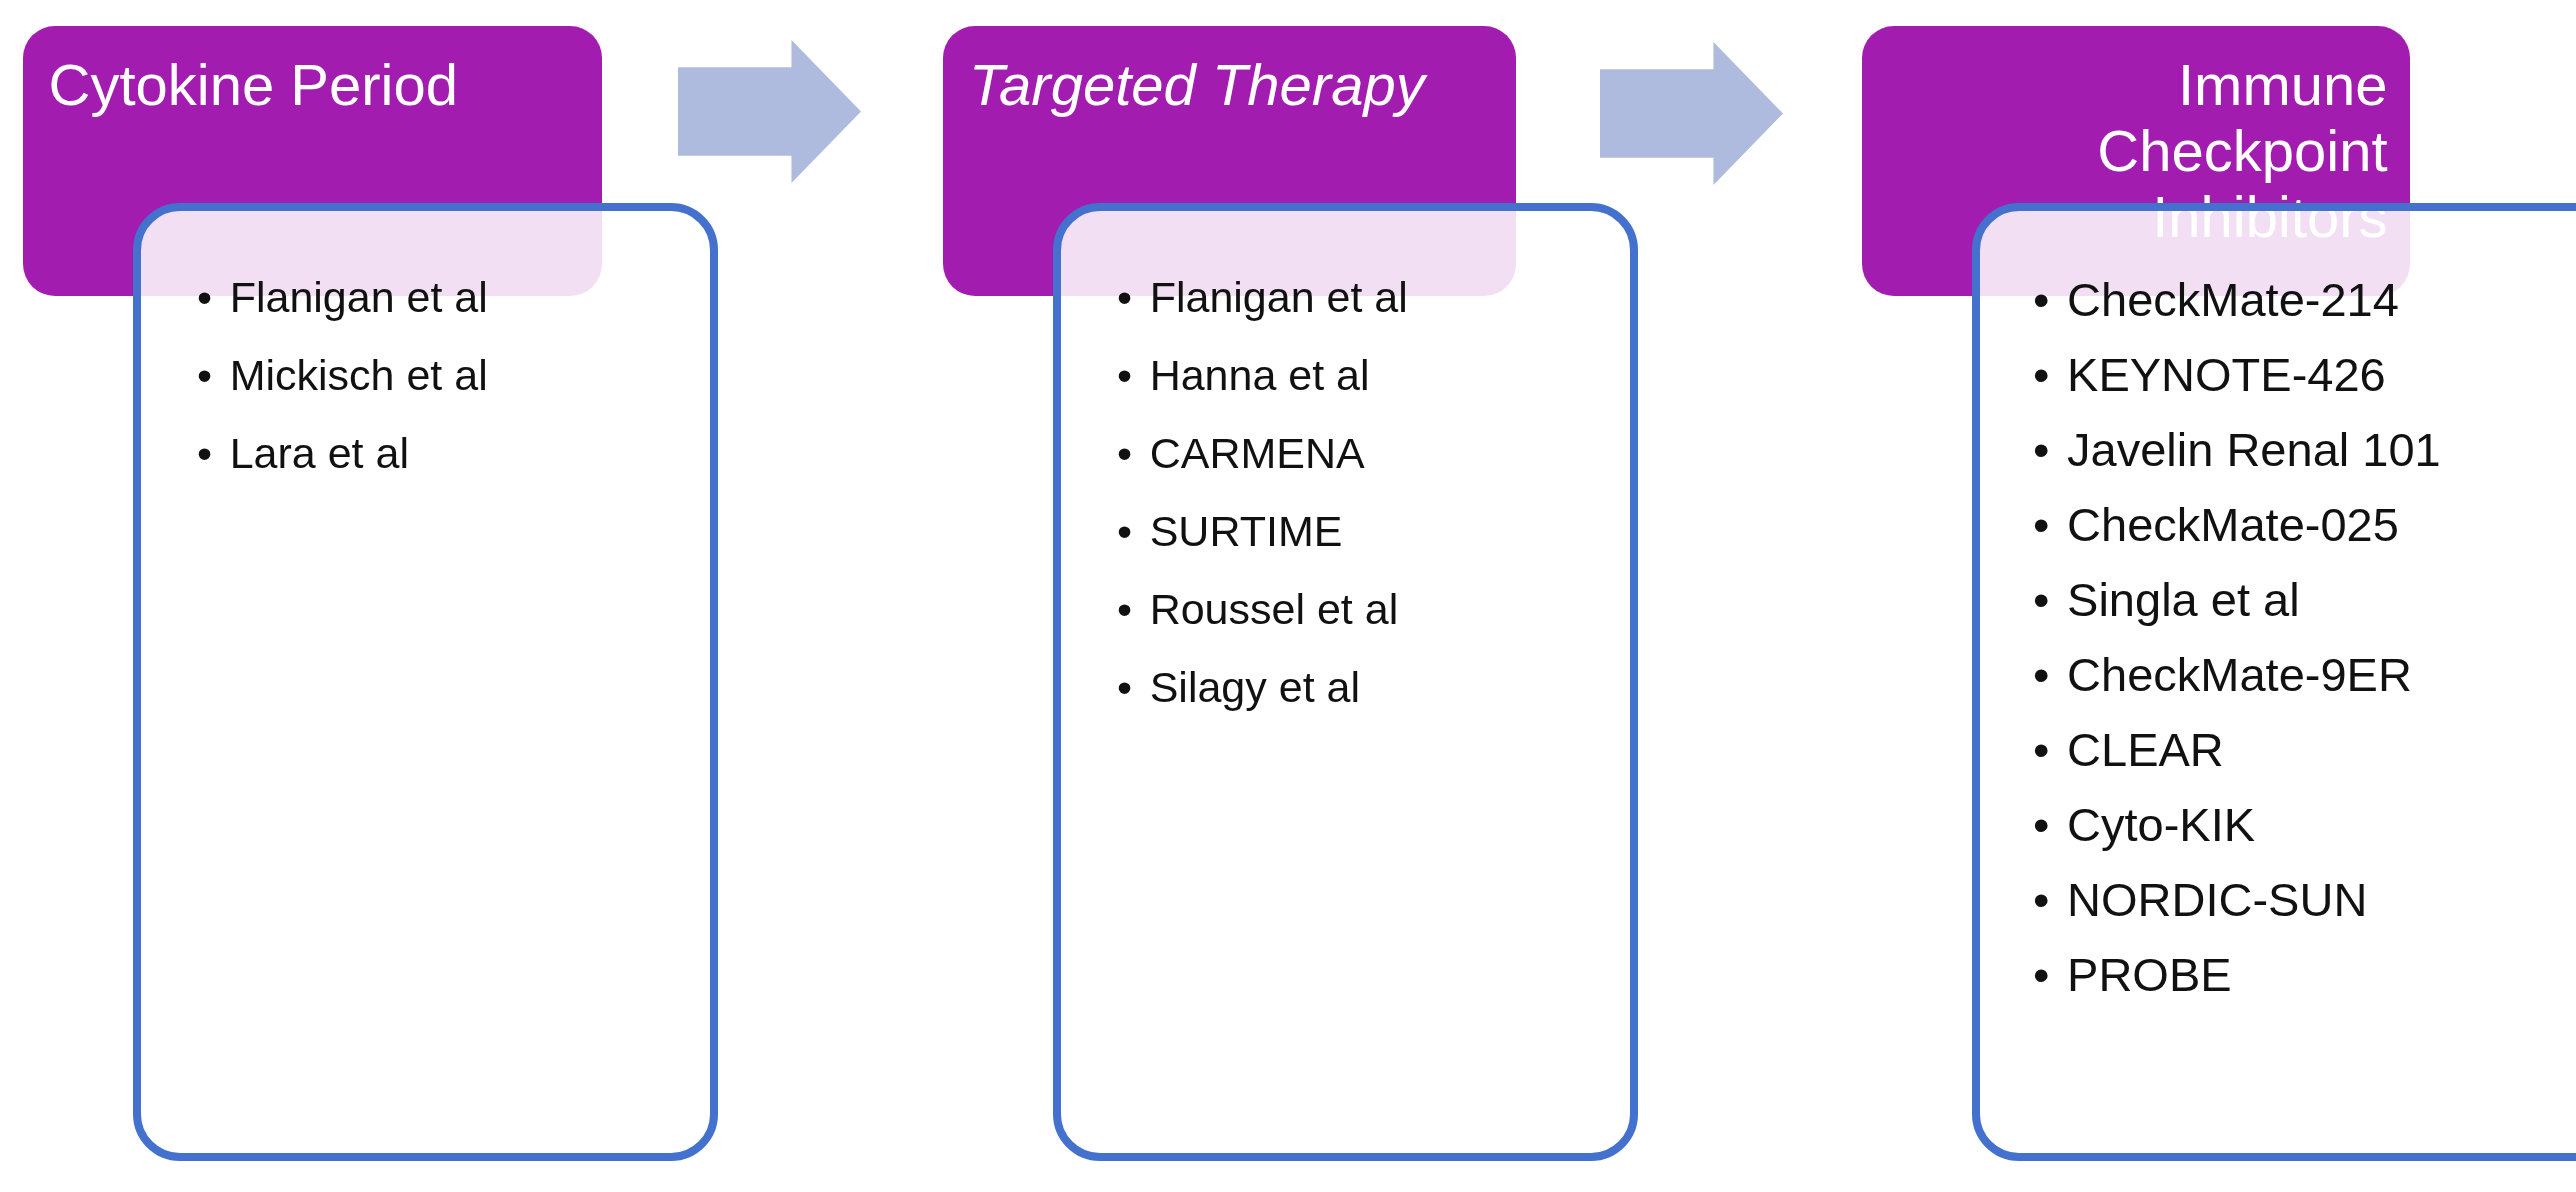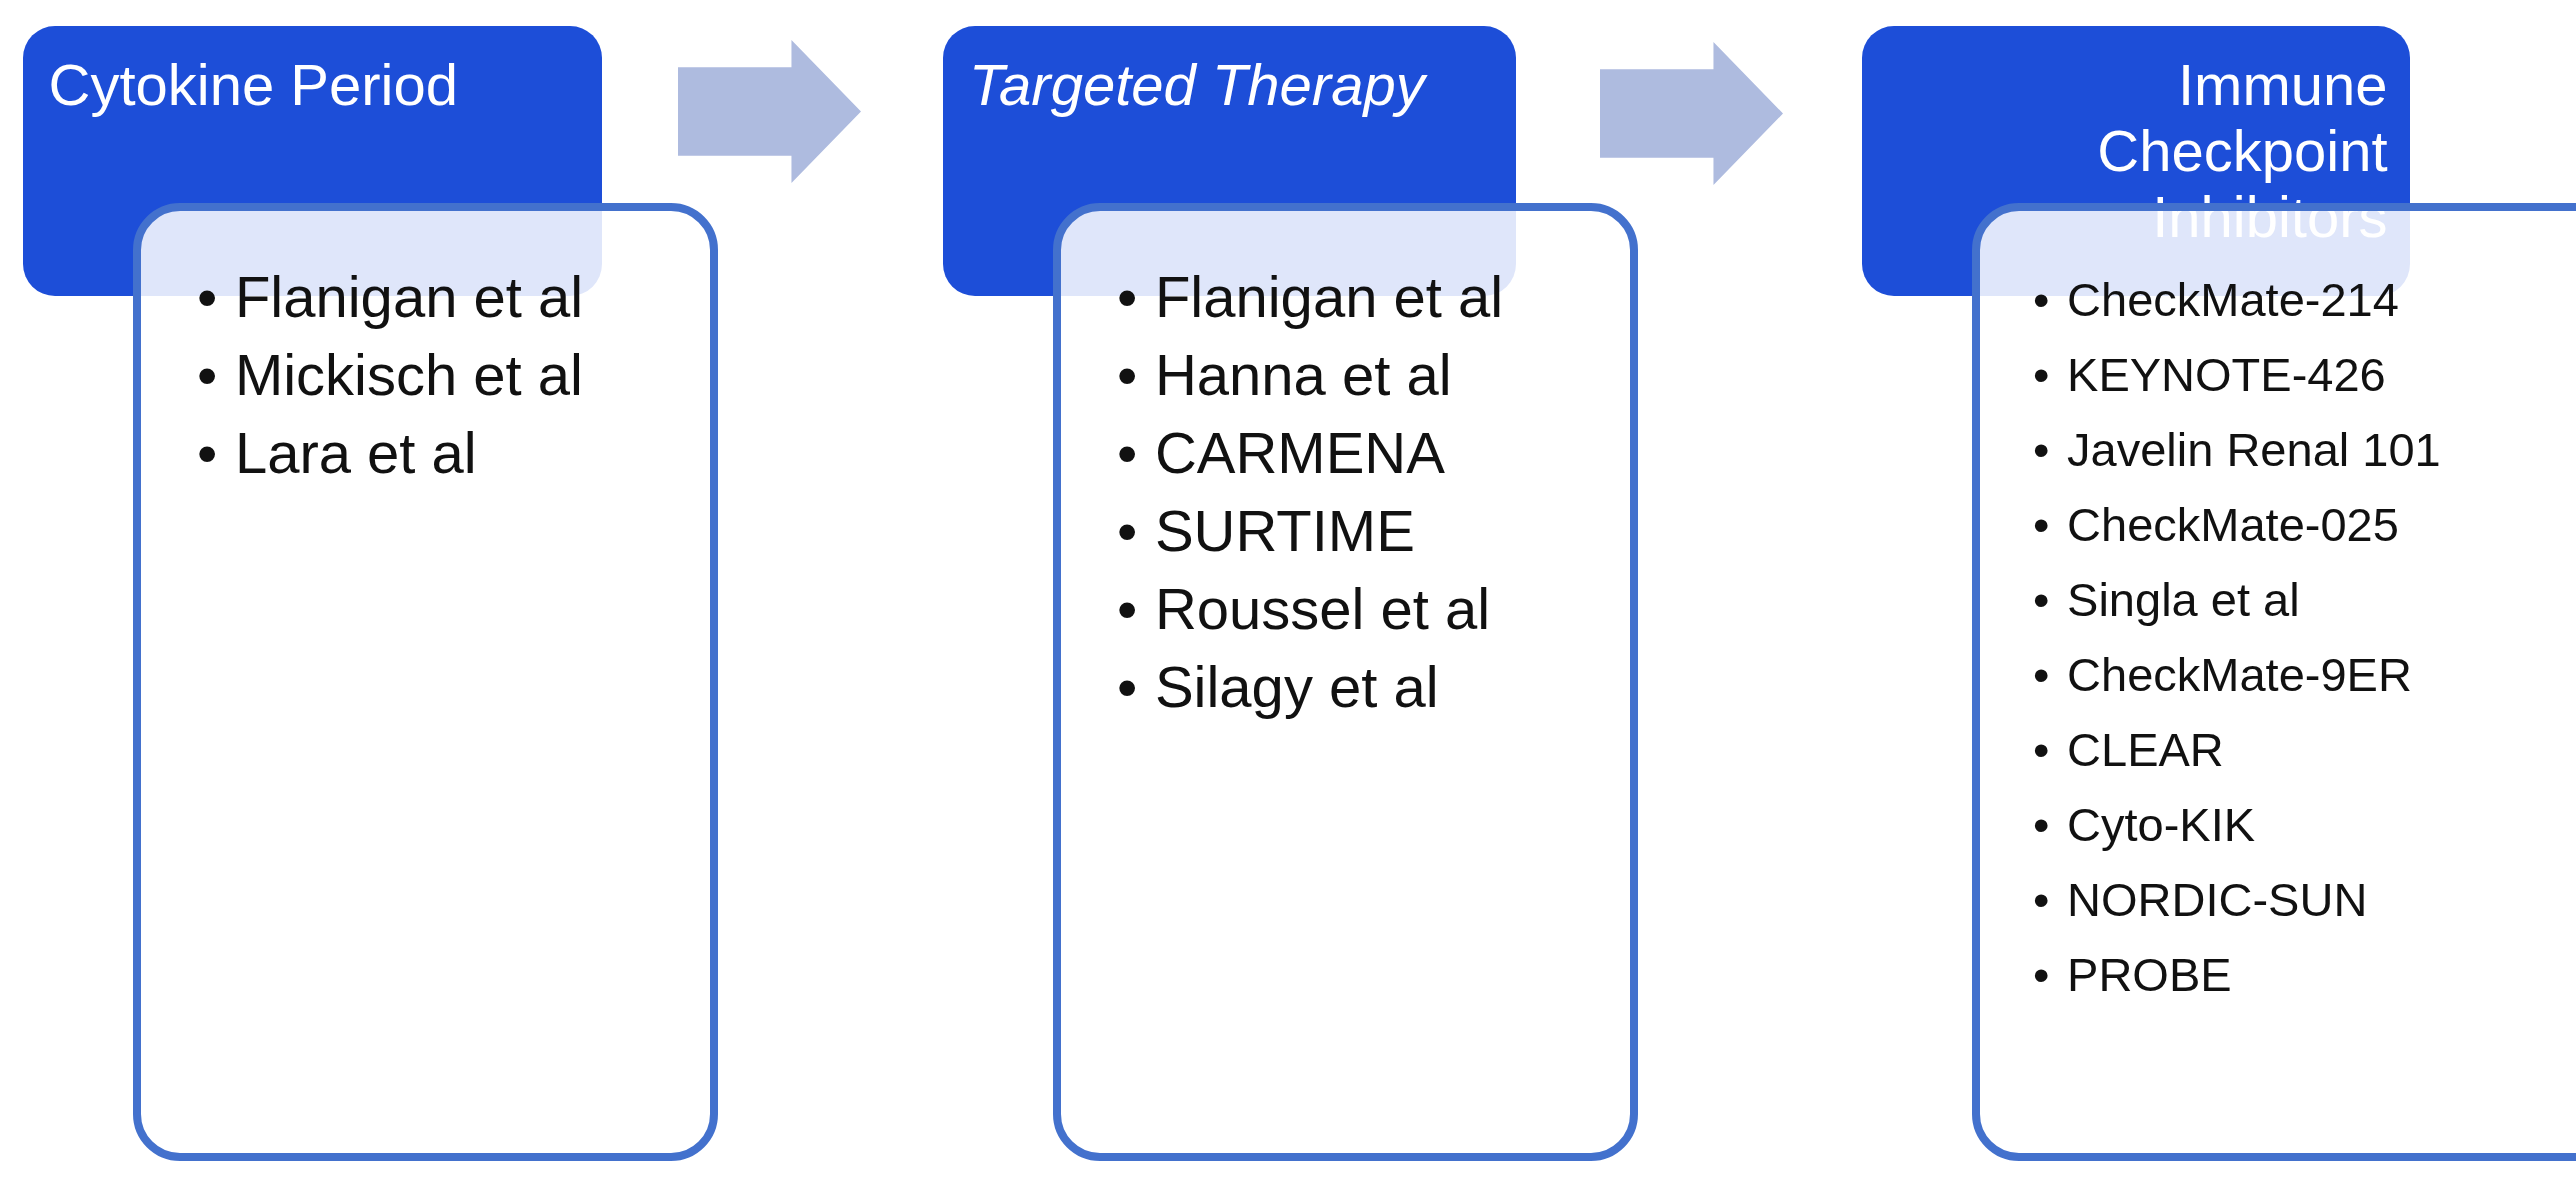--- a/index.html
+++ b/index.html
@@ -10,21 +10,21 @@
     background: #ffffff;
     font-family: "Liberation Sans", sans-serif;
     overflow: hidden;
   }
 
   
   .panel-header {
     position: absolute;
     top: 26px;
     height: 270px;
-    background: #1d4ed8;
+    background: #a21caf;
     border-radius: 32px;
     color: #ffffff;
     font-size: 58px;
     line-height: 66px;
     padding: 26px 22.5px 0 26px;
     box-sizing: border-box;
     z-index: 1;
     font-weight: 400;
   }
   #header-1 { left: 22.5px;   width: 579px; }
@@ -43,21 +43,21 @@
     z-index: 2;
   }
   #body-1 { left: 133px;  width: 585px; }
   #body-2 { left: 1053px; width: 585px; }
   #body-3 { left: 1972px; width: 696px; }
 
   ul.bullets {
     list-style: none;
     margin: 0;
     padding: 47px 16px 0 56px;
-    font-size: 58px;
+    font-size: 43px;
     color: #111111;
   }
   ul.bullets li { line-height: 78px; white-space: nowrap; }
   .dot { margin-right: 17.6px; }
   #body-3 ul.bullets { font-size: 47px; padding-top: 51px; padding-left: 53px; }
   #body-3 ul.bullets li { line-height: 75px; }
   li.bold { font-weight: 400; }
 
   
   .flow-arrow {

